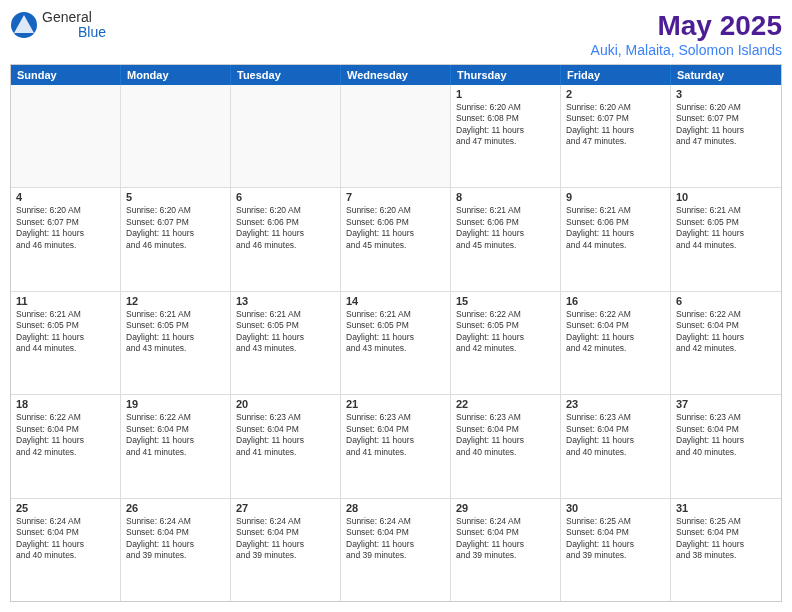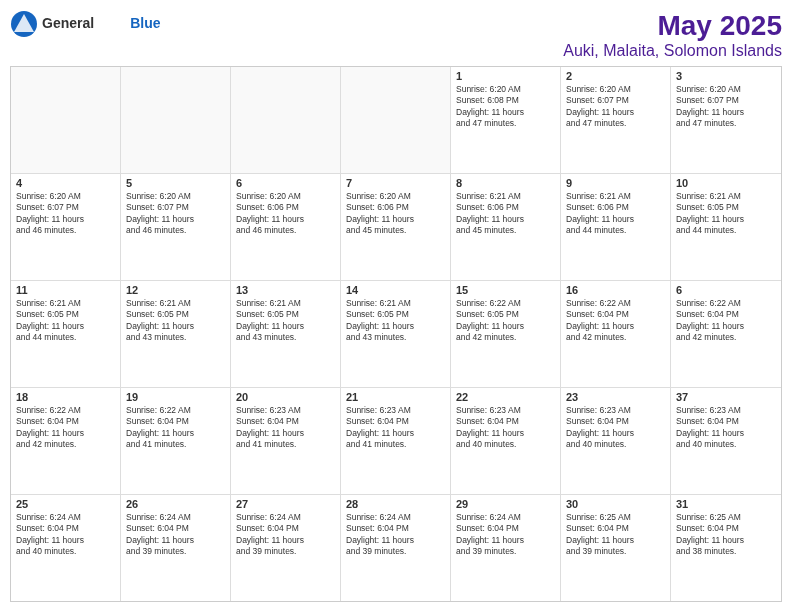--- a/index.html
+++ b/index.html
@@ -22,43 +22,43 @@
       justify-content: space-between;
       align-items: flex-start;
       margin-bottom: 6px;
     }
     .logo {
       display: flex;
       align-items: center;
     }
     .logo-text {
       display: flex;
-      flex-direction: row;
+      flex-direction: column;
       font-size: 14px;
-      font-weight: bold;
+      font-weight: normal;
       line-height: 1.1;
     }
     .logo-general { color: #333; }
     .logo-blue { color: #1565c0; margin-left: 36px; }
     .logo-icon {
       width: 28px;
       height: 28px;
       margin-right: 4px;
     }
     .title-block {
       text-align: right;
     }
     .main-title {
       font-size: 28px;
       font-weight: bold;
       color: #4c1d95;
     }
     .subtitle {
-      font-size: 16px;
-      color: #4c1d95;
+      font-size: 14px;
+      color: #3b82f6;
       margin-left: 18px;
     }
     .calendar {
       flex: 1;
       display: flex;
       flex-direction: column;
       border: 1px solid #ccc;
     }
     .cal-header {
       display: grid;
@@ -124,20 +124,29 @@
         <span class="logo-blue">Blue</span>
       </div>
     </div>
     <div class="title-block">
       <div class="main-title">May 2025</div>
       <div class="subtitle">Auki, Malaita, Solomon Islands</div>
     </div>
   </div>
 
   <div class="calendar">
+    <div class="cal-header">
+    <div class="cal-header-cell">Sunday</div>
+        <div class="cal-header-cell">Monday</div>
+        <div class="cal-header-cell">Tuesday</div>
+        <div class="cal-header-cell">Wednesday</div>
+        <div class="cal-header-cell">Thursday</div>
+        <div class="cal-header-cell">Friday</div>
+        <div class="cal-header-cell">Saturday</div>
+      </div>
     <div class="cal-body">
     <div class="cal-row">
           <div class="cal-cell empty"></div>
           <div class="cal-cell empty"></div>
           <div class="cal-cell empty"></div>
           <div class="cal-cell empty"></div>
           <div class="cal-cell">
             <div class="day-num">1</div>
             <div class="day-info" style="white-space: pre-line;">Sunrise: 6:20 AM
 Sunset: 6:08 PM

